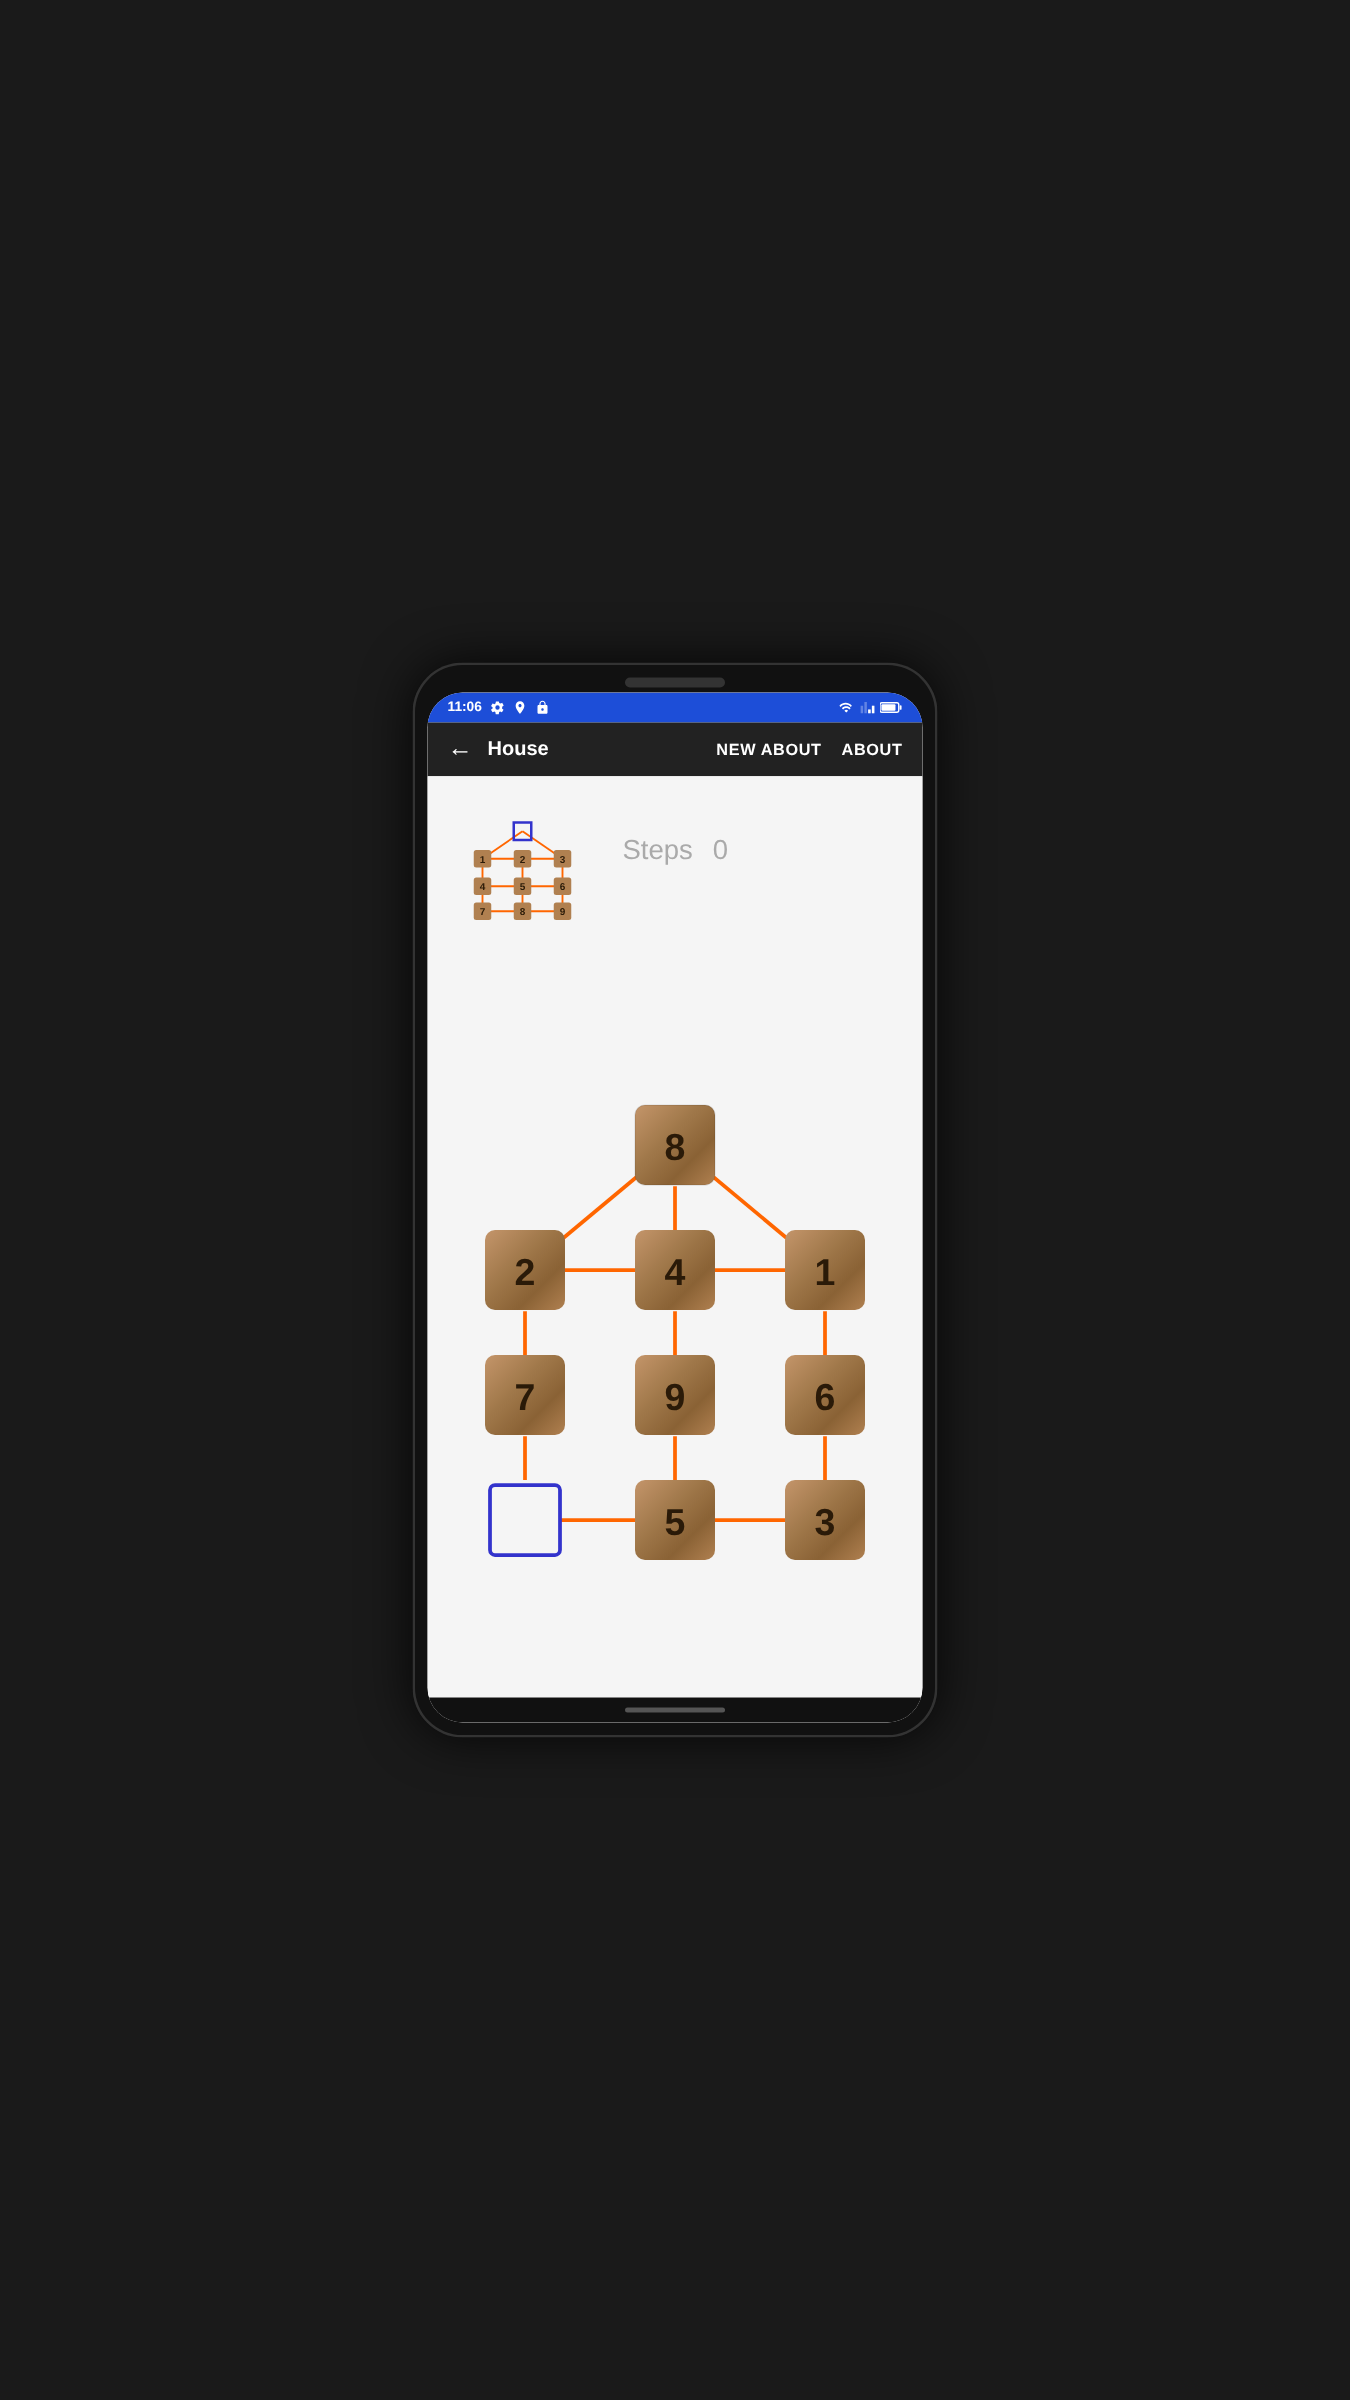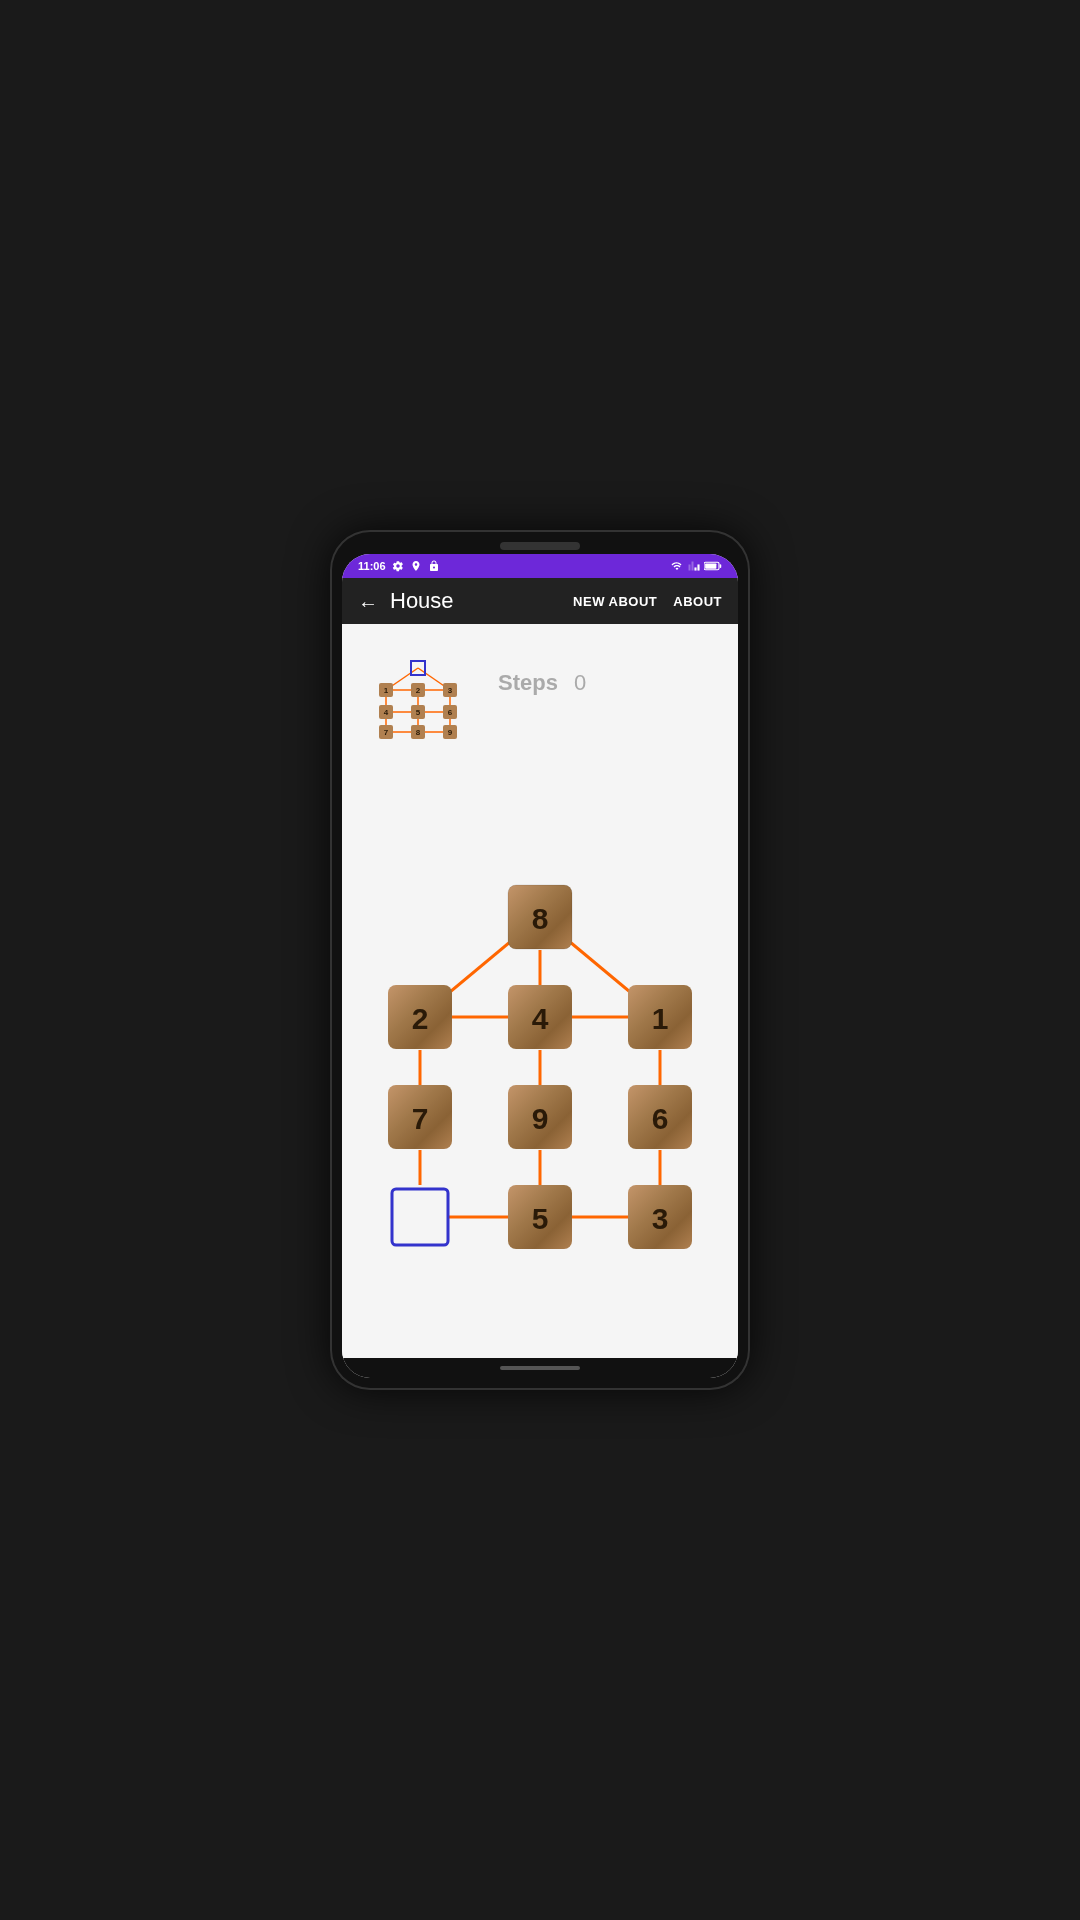--- a/index.html
+++ b/index.html
@@ -41,21 +41,21 @@
     .phone-screen {
       flex: 1;
       background: #fff;
       border-radius: 28px;
       overflow: hidden;
       display: flex;
       flex-direction: column;
     }
 
     .status-bar {
-      background: #6d28d9;
+      background: #1d4ed8;
       color: white;
       display: flex;
       justify-content: space-between;
       align-items: center;
       padding: 6px 16px;
       font-size: 11px;
       font-weight: bold;
     }
 
     .status-left {
@@ -79,22 +79,22 @@
       gap: 12px;
     }
 
     .toolbar-back {
       font-size: 20px;
       cursor: pointer;
       font-weight: bold;
     }
 
     .toolbar-title {
-      font-size: 22px;
-      font-weight: normal;
+      font-size: 16px;
+      font-weight: bold;
       flex: 1;
     }
 
     .toolbar-actions {
       display: flex;
       gap: 16px;
     }
 
     .toolbar-action {
       font-size: 13px;
@@ -129,21 +129,21 @@
     .steps-display {
       display: flex;
       align-items: center;
       gap: 16px;
       margin-top: 30px;
     }
 
     .steps-label {
       font-size: 22px;
       color: #aaa;
-      font-weight: bold;
+      font-weight: normal;
     }
 
     .steps-value {
       font-size: 22px;
       color: #aaa;
       font-weight: normal;
     }
 
     .main-board {
       flex: 1;

